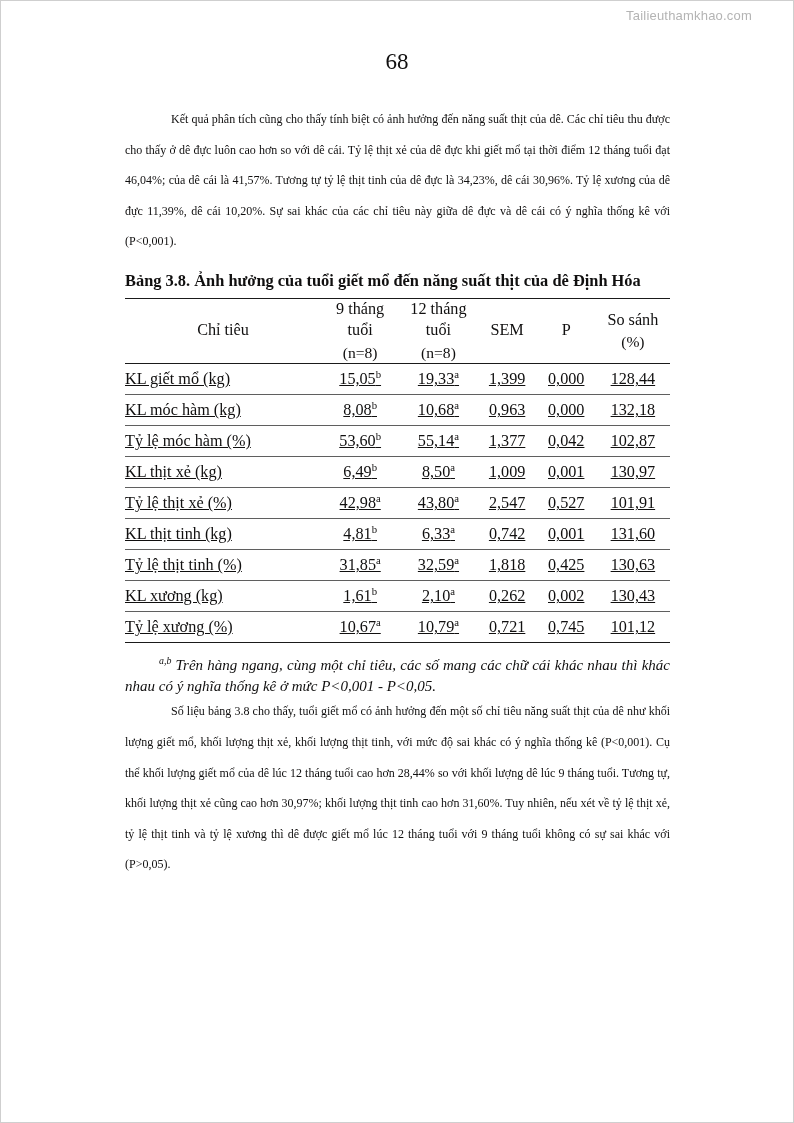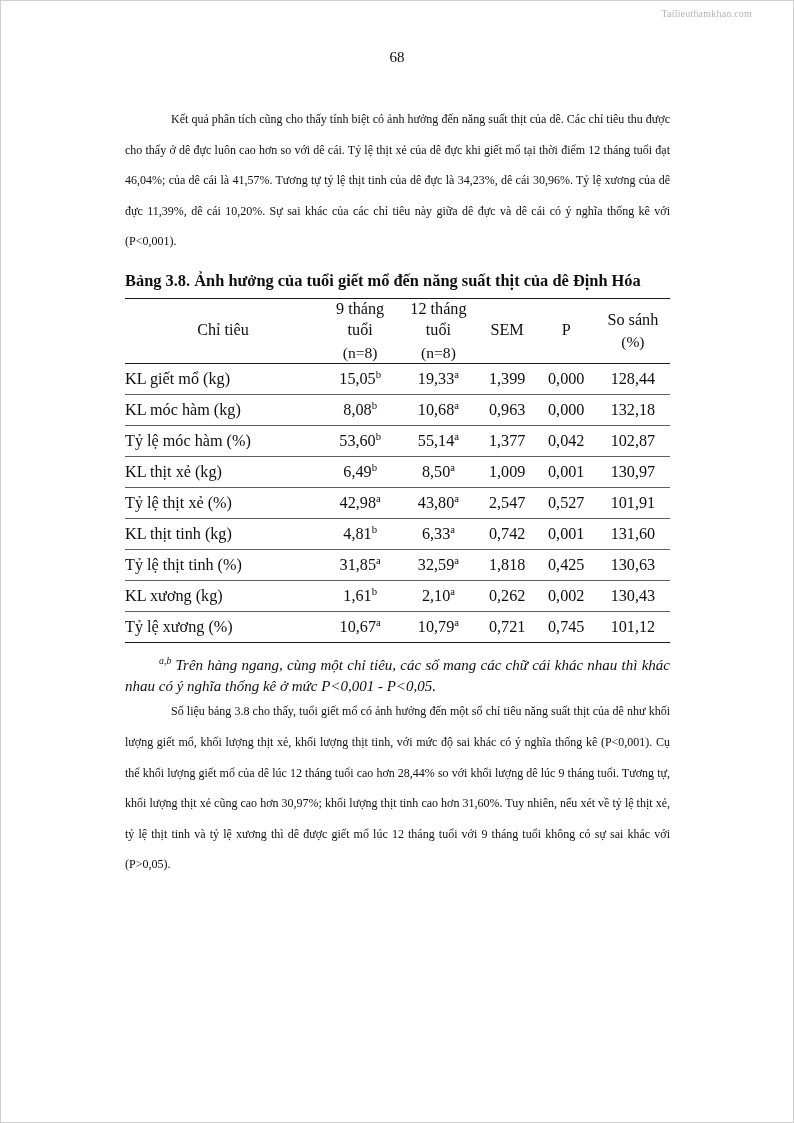--- a/index.html
+++ b/index.html
@@ -26,34 +26,34 @@
     width: 794px; height: 1123px;
     border: 1px solid #cfcfcf;
     box-sizing: border-box;
     pointer-events: none;
   }
 
   .watermark {
     position: absolute;
     top: 8px;
     right: 42px;
-    font-family: Liberation Serif, serif;
-    font-size: 10px;
+    font-family: Liberation Sans, sans-serif;
+    font-size: 13px;
     letter-spacing: 0.2px;
     color: #b4b4b4;
     user-select: none;
   }
 
   .folio {
     position: absolute;
     top: 49px;
     left: 0;
     width: 794px;
     text-align: center;
-    font-size: 15px;
+    font-size: 23px;
   }
 
   .content {
     position: absolute;
     left: 125px;
     top: 104px;
     width: 545px;
   }
 
   p.body {
@@ -87,20 +87,21 @@
     vertical-align: middle;
   }
   .rule-top td { border-top: 1.6px solid #1a1a1a; }
   .rule-under-head td { border-top: 1.4px solid #1a1a1a; }
   .rule-bottom td { border-top: 1.6px solid #1a1a1a; height: 0; }
 
   tr.drow td {
     border-top: 1px solid #5f5f5f;
     height: 30px;
     line-height: 30px;
+    text-decoration: underline;
   }
   tr.drow.first td { border-top: none; }
 
   th.hcell {
     font-weight: bold;
     text-align: center;
     line-height: 21.5px;
     padding: 6px 0 5px 0;
   }
   th.hcell.ind {

